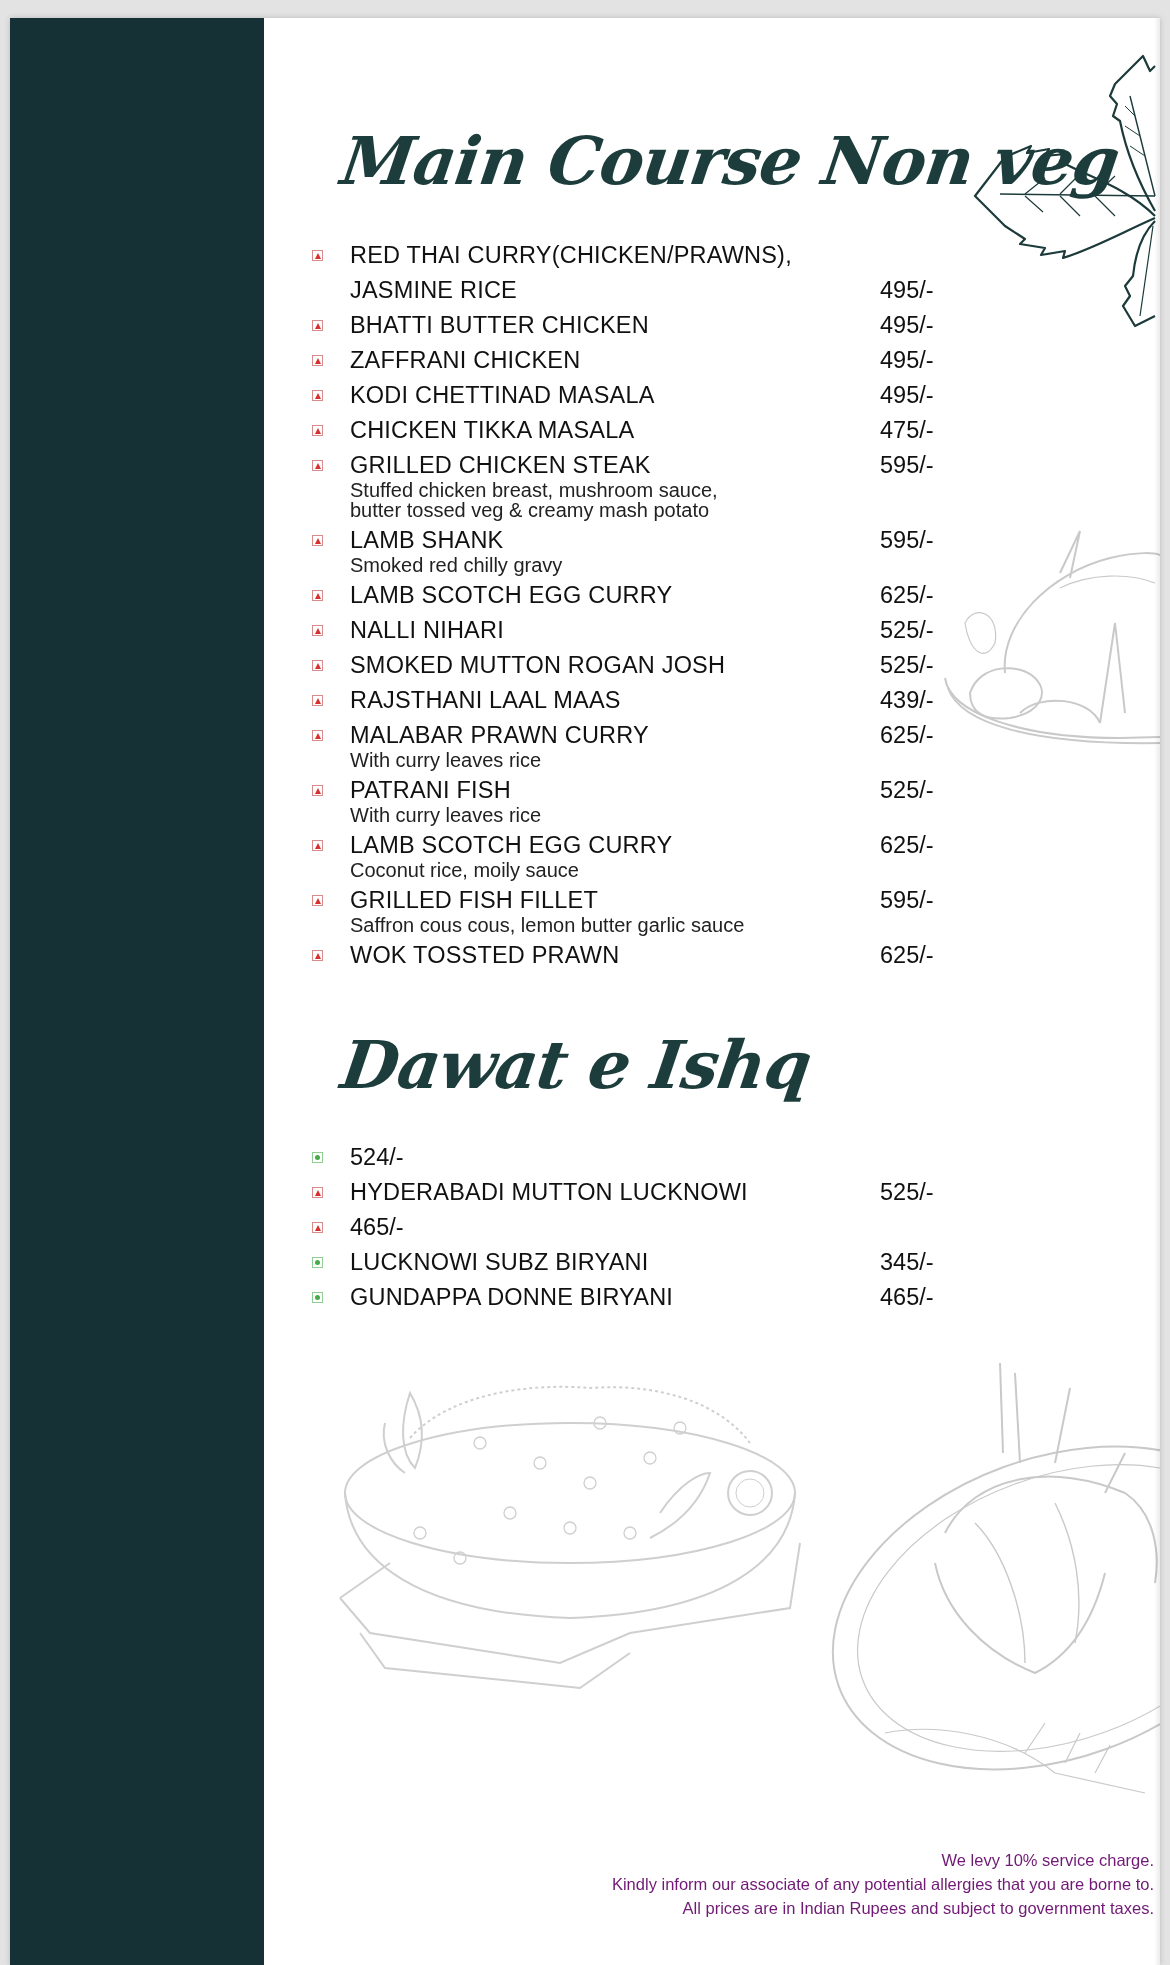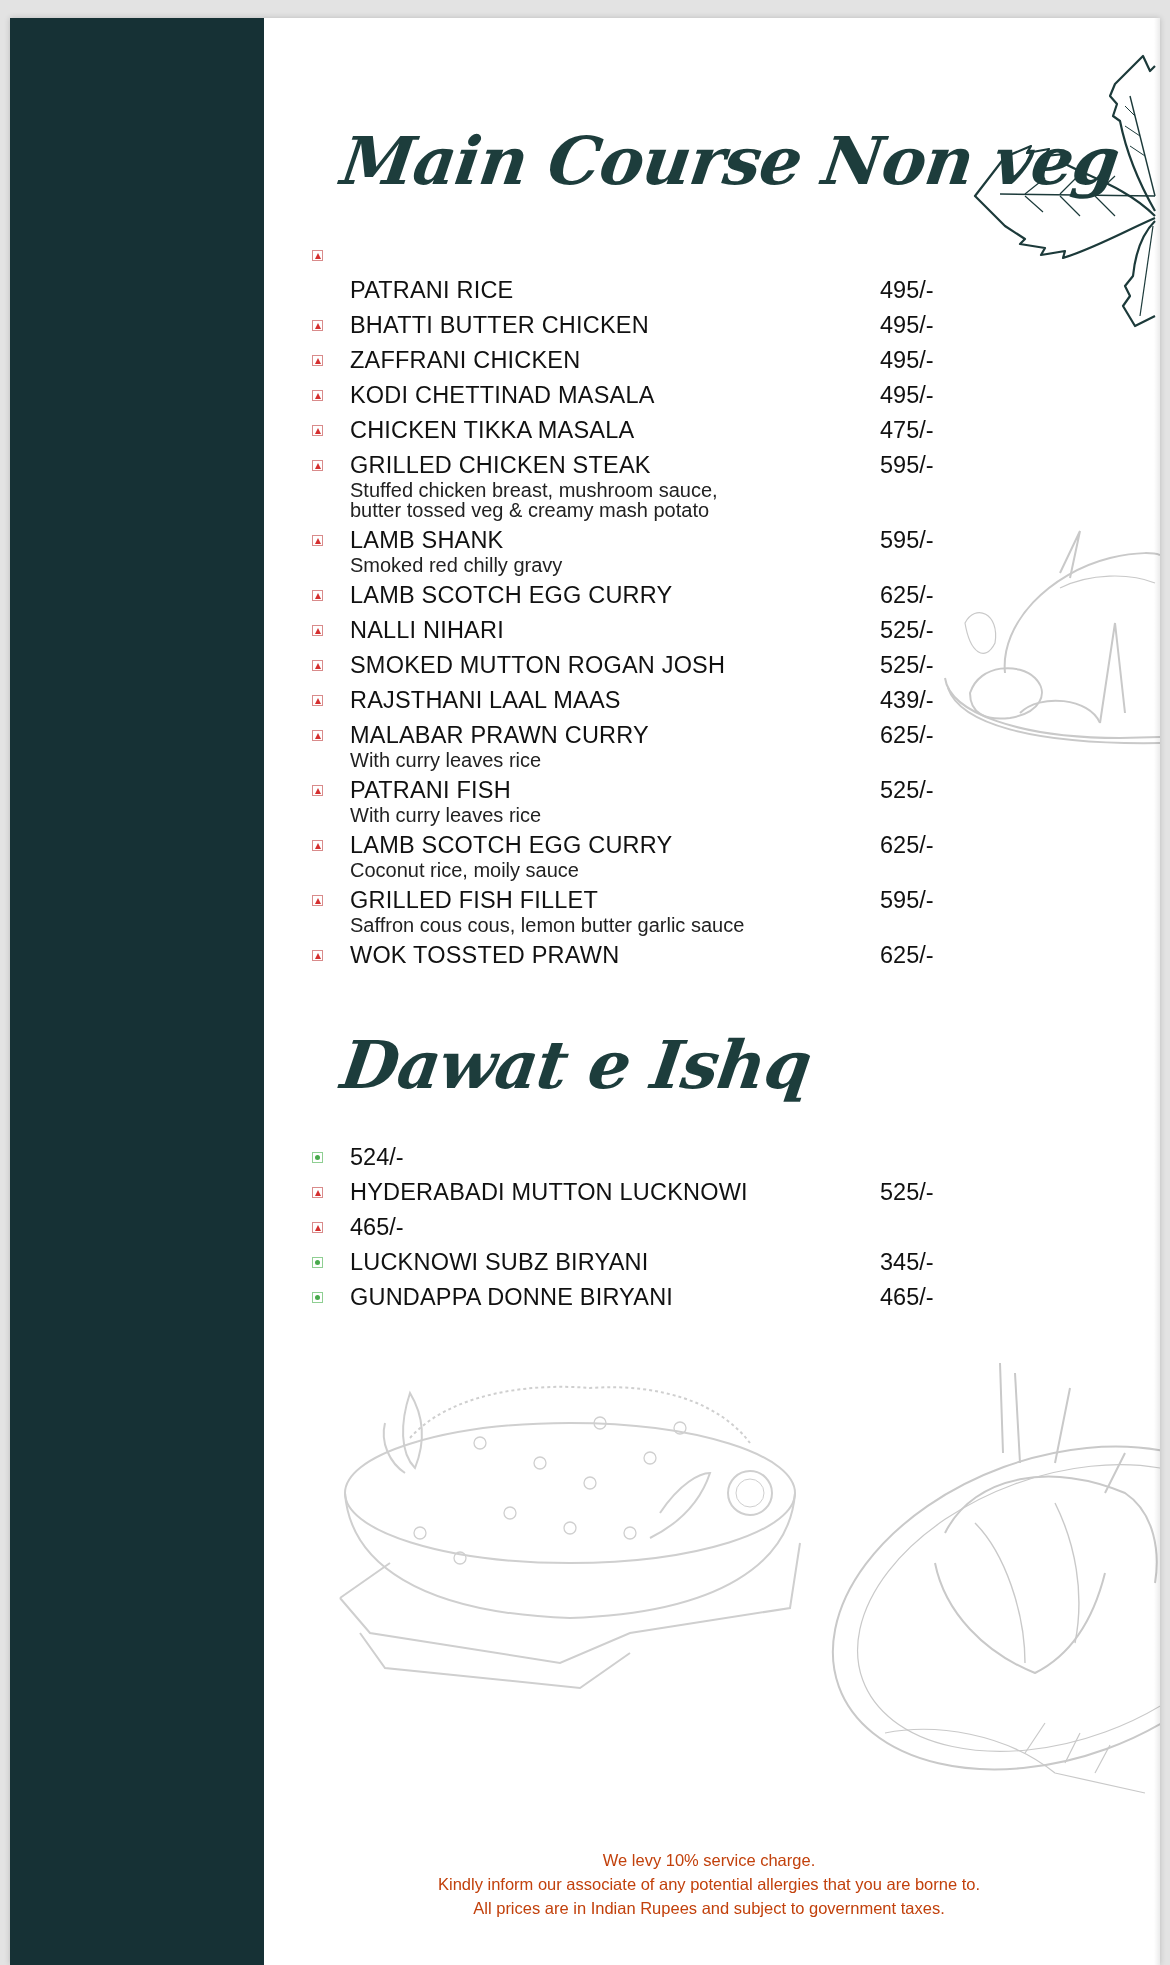--- a/index.html
+++ b/index.html
@@ -92,23 +92,23 @@
     padding-left: 50px;
     line-height: 22px;
     margin-top: -4px;
     margin-bottom: 2px;
   }
 
   .footer {
     position: absolute;
     left: 254px; width: 890px;
     top: 1830px;
-    text-align: center;
+    text-align: right;
     font-size: 16.5px;
-    color: #c2410c;
+    color: #701a75;
     line-height: 24px;
   }
 
   .illu { position: absolute; }
   .illu svg { display: block; }
 </style>
 </head>
 <body>
 
 <div class="page">
@@ -187,24 +187,25 @@
 
   <div class="script-title title-main">Main Course Non veg</div>
 
   <div class="menu-list menu-main">
 
     <div class="item">
       <div class="row">
         <span class="mark nonveg">
             <span class="tri"></span>
           </span>
+        <span class="name">RED THAI CURRY(CHICKEN/PRAWNS),</span>
       </div>
       <div class="row">
         <span class="mark-spacer"></span>
-        <span class="name">PATRANI RICE</span>
+        <span class="name">JASMINE RICE</span>
         <span class="price">495/-</span>
       </div>
     </div>
     <div class="item">
       <div class="row">
         <span class="mark nonveg">
             <span class="tri"></span>
           </span>
         <span class="name">BHATTI BUTTER CHICKEN</span>
         <span class="price">495/-</span>

